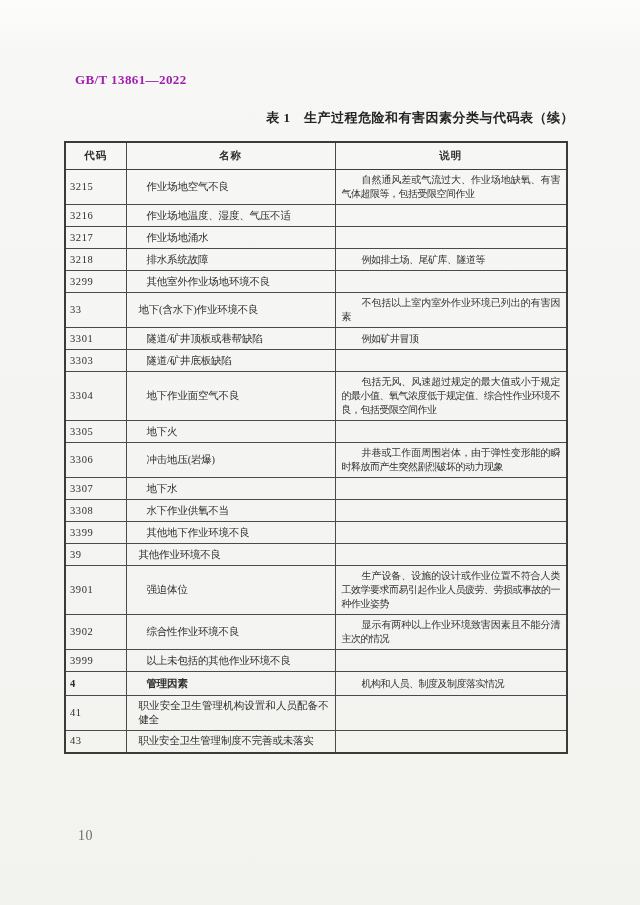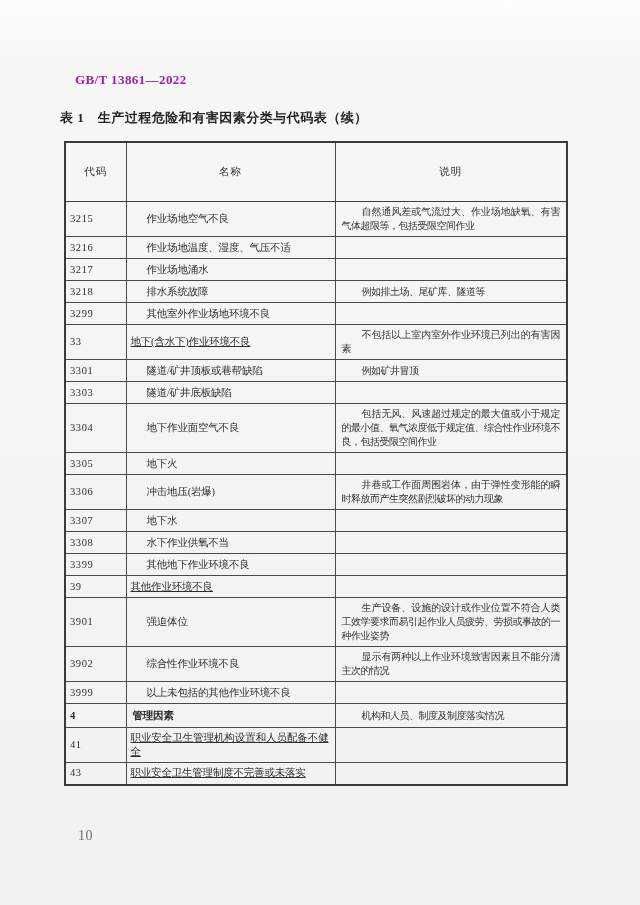--- a/index.html
+++ b/index.html
@@ -24,72 +24,72 @@
     position: absolute;
     left: 75px;
     top: 72px;
     font-size: 13px;
     font-weight: bold;
     letter-spacing: 0.4px;
     color: #a21caf;
   }
   .table-title {
     position: absolute;
-    left: 60px;
+    left: 72px;
     top: 109px;
     width: 502px;
-    text-align: left;
+    text-align: right;
     font-size: 13px;
     font-weight: bold;
     letter-spacing: 0.5px;
     color: #242422;
   }
   table.hazard-table {
     position: absolute;
     left: 64px;
     top: 141px;
     width: 502px;
     border-collapse: collapse;
     table-layout: fixed;
     border: 2px solid #3b3b39;
     background: transparent;
   }
   .hazard-table th {
     height: 26px;
-    font-weight: normal;
+    font-weight: bold;
     font-size: 10.5px;
     letter-spacing: 1px;
     text-align: center;
     vertical-align: middle;
     border: 1px solid #4a4a48;
     border-bottom: 1.5px solid #3e3e3c;
     color: #2e2e2c;
-    padding: 16px;
+    padding: 0;
   }
   .hazard-table td {
     border: 1px solid #4a4a48;
     vertical-align: middle;
     padding: 3px 4px;
     font-size: 10.5px;
     line-height: 14px;
     color: #2e2e2c;
   }
   .hazard-table tr {
     height: 22px;
   }
   td.code-cell {
     letter-spacing: 0.6px;
   }
   td.name-cell {
     text-align: justify;
     letter-spacing: -0.2px;
     padding-right: 6px;
   }
-  td.name-cell.lvl1 { padding-left: 6px; }
-  td.name-cell.lvl2 { padding-left: 4px; text-decoration: underline; }
+  td.name-cell.lvl1 { padding-left: 20px; }
+  td.name-cell.lvl2 { padding-left: 12px; }
   td.name-cell.lvl3 { padding-left: 20px; }
   td.desc-cell {
     padding-left: 6px;
     padding-right: 6px;
   }
   td.desc-cell p.desc {
     margin: 0;
     font-size: 10px;
     line-height: 14px;
     letter-spacing: -0.5px;

